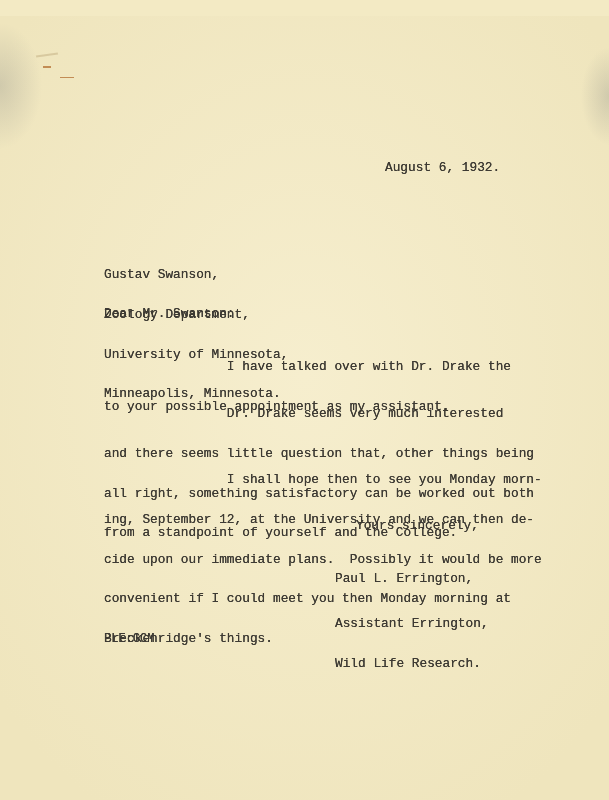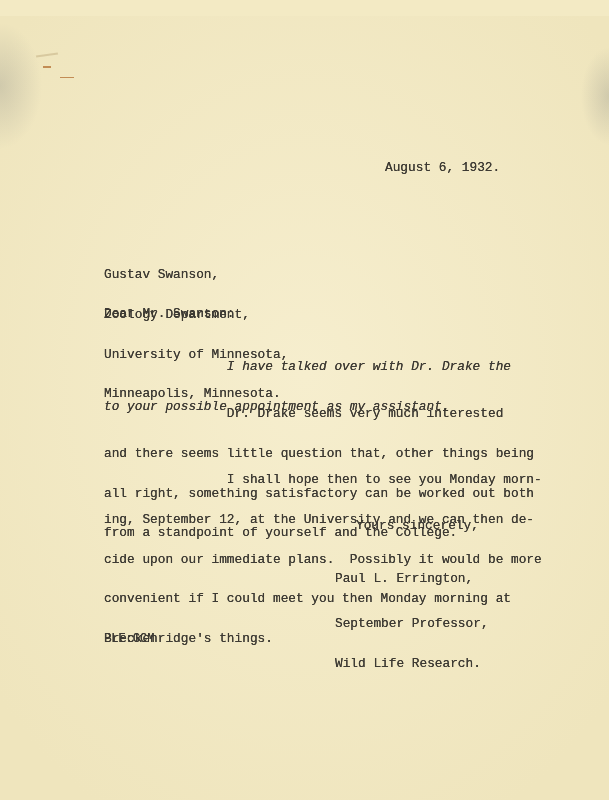--- a/index.html
+++ b/index.html
@@ -35,21 +35,21 @@
       color: #3d3a33;
       font-size: 12.8px;
       line-height: 13.2px;
       white-space: pre;
       letter-spacing: 0px;
       text-shadow: 0 0 0.4px #3d3a33;
     }
     .date { left: 385px; top: 145px; }
     .address { left: 104px; top: 226px; }
     .salutation { left: 104px; top: 291px; }
-    .para1 { left: 104px; top: 318px; font-style: italic; }
+    .para1 { left: 104px; top: 318px; }
     .para2 { left: 104px; top: 365px; }
     .para3 { left: 104px; top: 431px; }
     .closing { left: 335px; top: 503px; margin-left: 21px; }
     .signer { left: 335px; top: 556px; }
     .title-block { left: 335px; top: 575px; }
     .initials { left: 104px; top: 617px; font-size: 12px; }
     .line { display: block; }
   </style>
 </head>
 <body>
@@ -89,19 +89,19 @@
     <span class="line">cide upon our immediate plans.  Possibly it would be more</span>
     <span class="line">convenient if I could meet you then Monday morning at</span>
     <span class="line">Breckenridge's things.</span>
   </div>
 
   <div class="typed closing">Yours sincerely,</div>
 
   <div class="typed signer">Paul L. Errington,</div>
 
   <div class="typed title-block">
-    <span class="line">September Professor,</span>
+    <span class="line">Assistant Errington,</span>
     <span class="line">Wild Life Research.</span>
   </div>
 
   <div class="typed initials">PLE:GCM</div>
 
 </div>
 
 </body></html>

